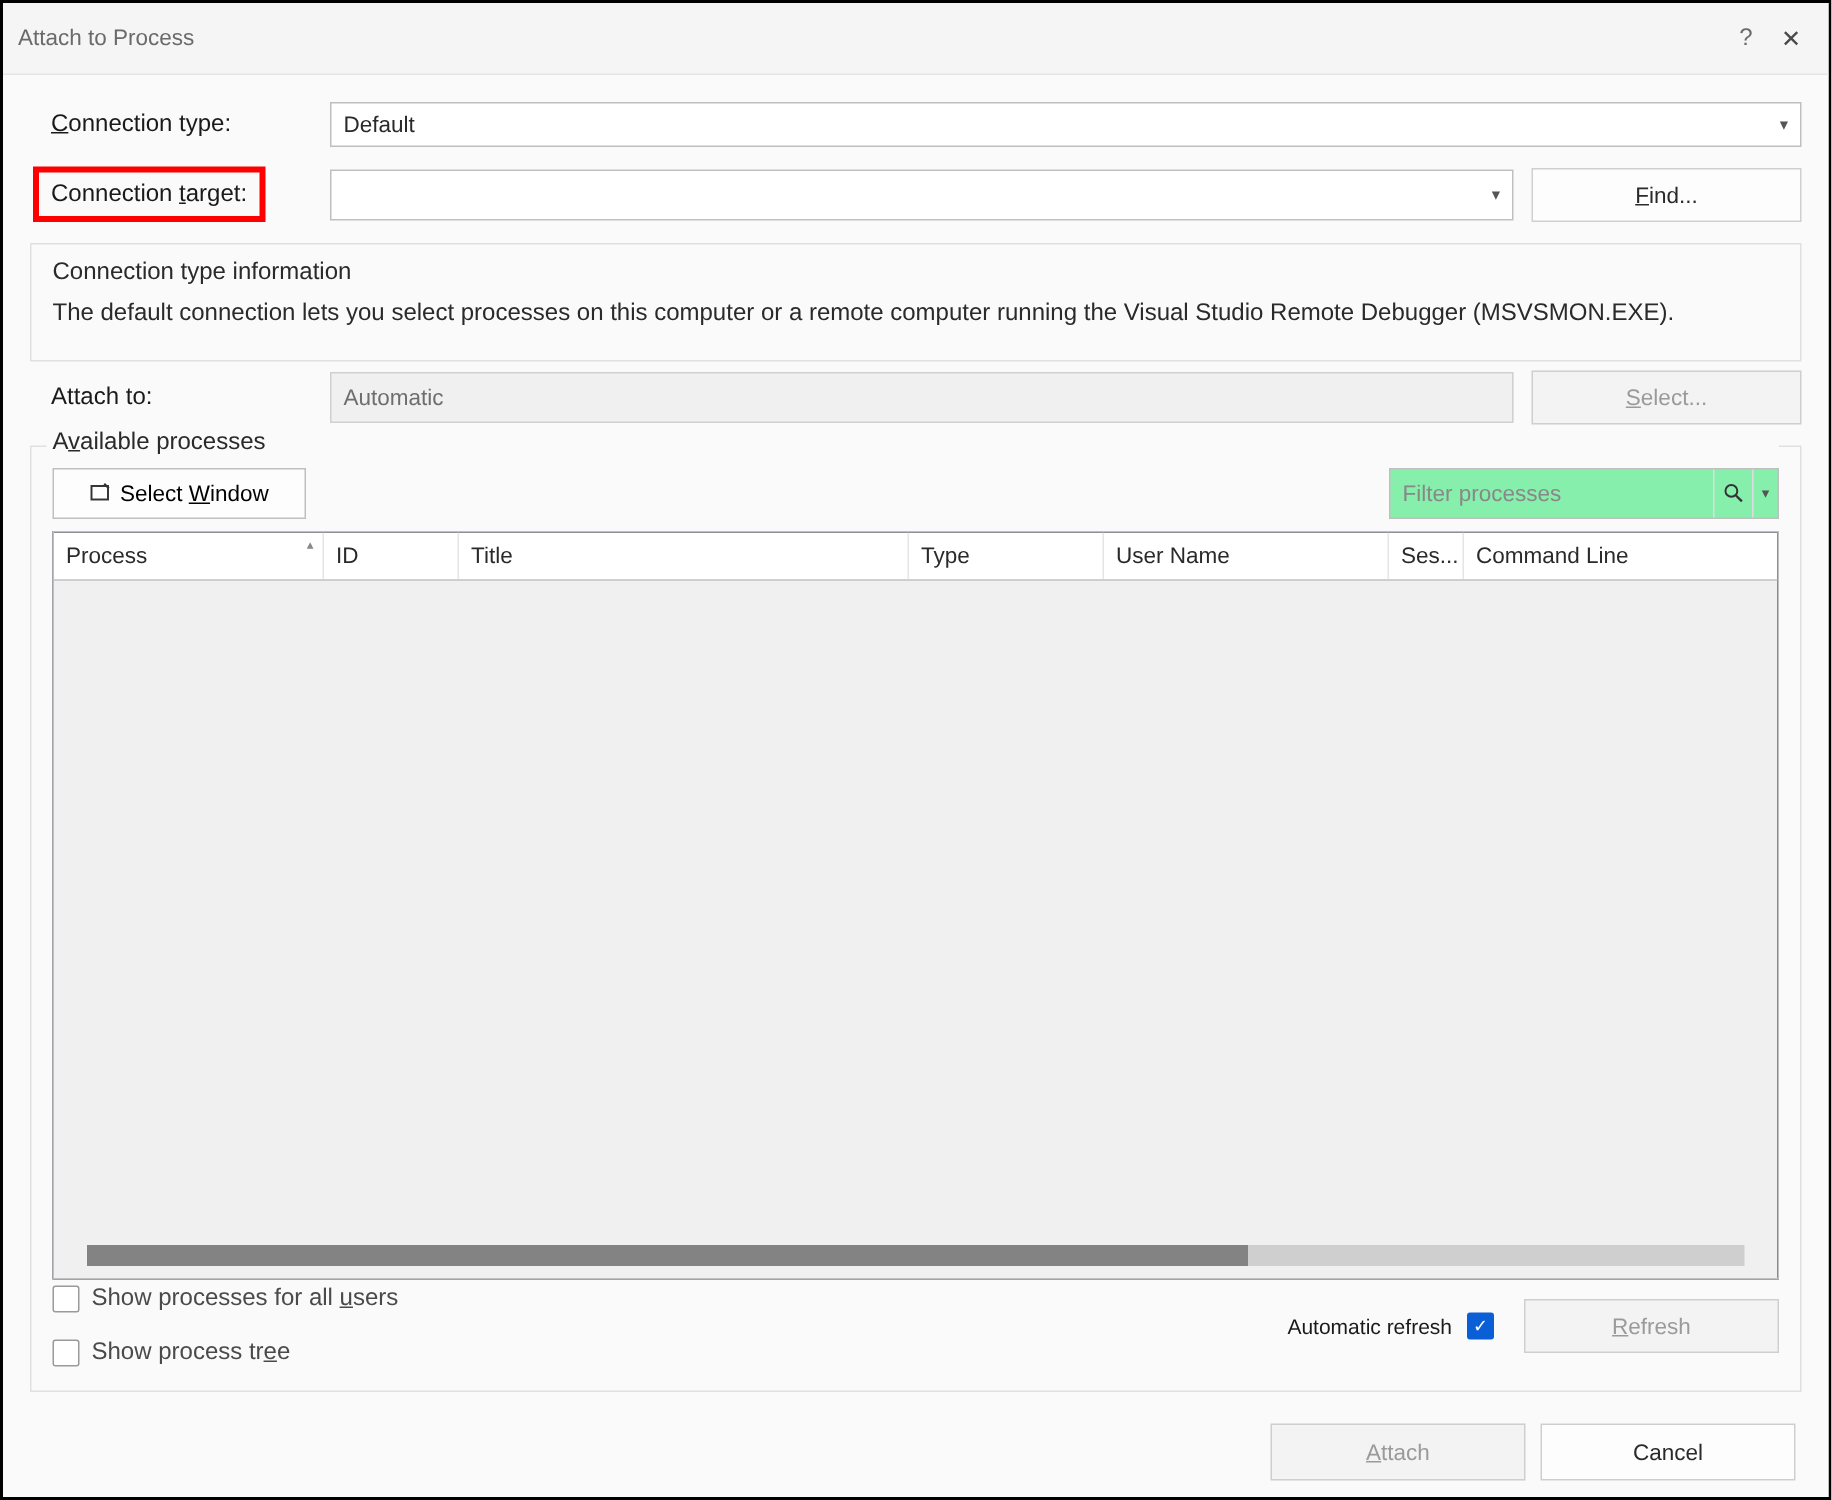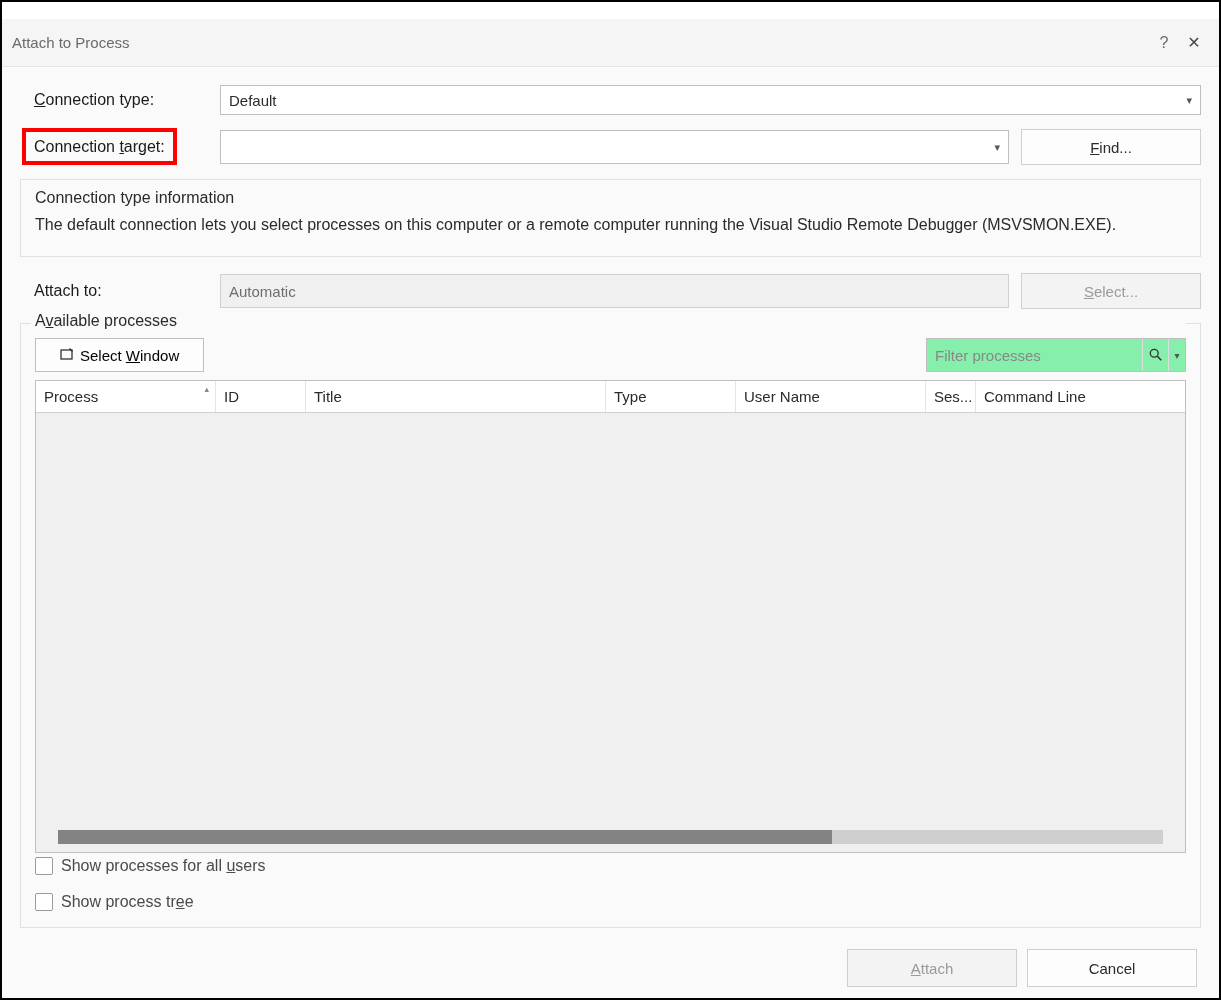--- a/index.html
+++ b/index.html
@@ -1,33 +1,33 @@
 <!DOCTYPE html>
 <html><head>
 <meta charset="utf-8">
 <style>
 * { box-sizing: border-box; margin: 0; padding: 0; }
 body { font-family: "Segoe UI", Tahoma, sans-serif; font-size: 14px; color: #1a1a1a; background: #fff; }
 .window { width: 1221px; height: 1000px; border: 2px solid #000; background: #fff; position: relative; display: flex; flex-direction: column; }
-.titlebar { height: 48px; background: #f5f5f5; border-bottom: 1px solid #e5e5e5; display: flex; align-items: center; padding: 0 10px; color: #6a6a6a; margin-top: 17px; }
+.titlebar { height: 48px; background: #f5f5f5; border-bottom: 1px solid #e5e5e5; display: flex; align-items: center; padding: 0 10px; color: #6a6a6a; }
 .titlebar-title { flex: 1; font-size: 15px; }
 .titlebar-help { width: 30px; text-align: center; font-size: 16px; color: #6a6a6a; cursor: pointer; }
 .titlebar-close { width: 30px; text-align: center; font-size: 16px; color: #4a4a4a; cursor: pointer; }
 .content { flex: 1; padding: 18px 18px 10px 18px; background: #fafafa; display: flex; flex-direction: column; }
 .row { display: flex; align-items: center; margin-bottom: 14px; }
 .label-col { width: 200px; font-size: 16px; color: #1a1a1a; padding-left: 14px; }
 .highlight { border: 4px solid #ff0000; padding: 6px 8px; margin-left: -12px; }
 .field-col { flex: 1; }
 .btn-col { width: 180px; margin-left: 12px; }
 .dropdown { width: 100%; height: 30px; border: 1px solid #bfbfbf; background: #fff; display: flex; align-items: center; padding: 0 8px; font-size: 15px; color: #2a2a2a; cursor: pointer; position: relative; }
 .dropdown .chev { position: absolute; right: 8px; top: 50%; transform: translateY(-50%); color: #555; font-size: 11px; }
 .readonly-input { width: 100%; height: 34px; border: 1px solid #d0d0d0; background: #f0f0f0; display: flex; align-items: center; padding: 0 8px; font-size: 15px; color: #6e6e6e; }
 .btn { width: 100%; height: 36px; border: 1px solid #cfcfcf; background: #fdfdfd; font-size: 15px; color: #2a2a2a; cursor: pointer; display:flex; align-items:center; justify-content:center; }
 .btn.disabled { color: #9a9a9a; background: #f3f3f3; cursor: default; }
-.groupbox { border: 1px solid #e0e0e0; padding: 10px 14px 20px; margin-bottom: 16px; }
+.groupbox { border: 1px solid #e0e0e0; padding: 10px 14px 20px; margin-bottom: 6px; }
 .groupbox-title { font-size: 16px; color: #2a2a2a; margin: -22px 0 6px -4px; background: #fafafa; display: inline-block; padding: 0 4px; }
 .groupbox-text { font-size: 16px; color: #2a2a2a; line-height: 1.45; }
 .available-box { border: 1px solid #e0e0e0; flex: 1; display: flex; flex-direction: column; padding: 10px 14px 16px; position: relative; }
 .available-title { font-size: 16px; color: #2a2a2a; margin: -22px 0 8px -4px; background: #fafafa; display: inline-block; padding: 0 4px; }
 .toolbar-row { display: flex; align-items: center; margin-bottom: 8px; }
 .select-window-btn { height: 34px; border: 1px solid #bfbfbf; background: #fdfdfd; padding: 0 24px; font-size: 15px; display: flex; align-items: center; gap: 4px; cursor: pointer; }
 .select-window-btn svg { width: 16px; height: 16px; }
 .spacer { flex: 1; }
 .filter-group { display: flex; align-items: center; border: 1px solid #bfbfbf; height: 34px; background: #86efac; width: 260px; }
 .filter-input { flex: 1; border: none; outline: none; padding: 0 8px; font-size: 15px; color: #2a2a2a; background: transparent; }
@@ -159,20 +159,25 @@
         <div class="checks-col">
           <div class="check-row">
             <span class="chk"></span>
             <span>Show processes for all <span class="underline-char">u</span>sers</span>
           </div>
           <div class="check-row">
             <span class="chk"></span>
             <span>Show process tr<span class="underline-char">e</span>e</span>
           </div>
         </div>
+        <div class="right-refresh">
+          <span>Automatic refresh</span>
+          <span class="chk checked">✓</span>
+          <button class="btn disabled" style="width:170px; margin-left:10px;"><span class="underline-char">R</span>efresh</button>
+        </div>
       </div>
     </div>
 
   </div>
   <div class="footer">
     <button class="btn disabled"><span class="underline-char">A</span>ttach</button>
     <button class="btn">Cancel</button>
   </div>
 </div>
 

